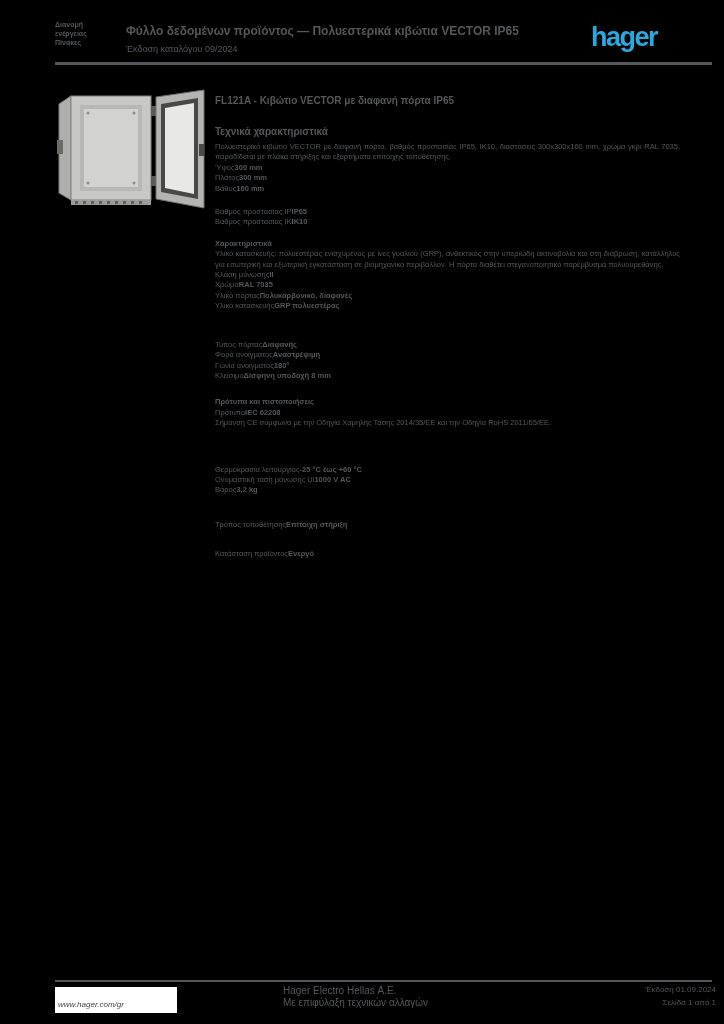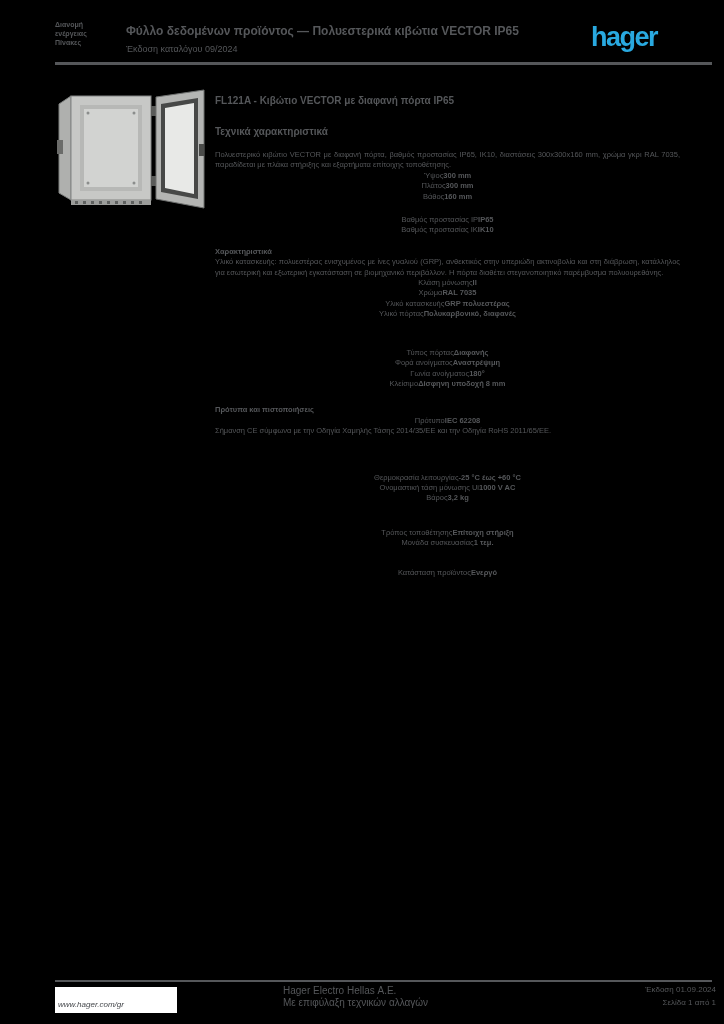--- a/index.html
+++ b/index.html
@@ -15,25 +15,25 @@
   #header-title .t2{font-size:9px;margin-top:6px;white-space:nowrap;}
   #hager-logo{left:591px;top:22px;font-size:27px;font-weight:800;letter-spacing:-1.5px;}
   #header-rule{left:55px;top:62px;width:657px;height:3px;background:#55575A;}
 
   
   #product-image{left:57px;top:88px;width:150px;height:122px;}
   #product-title{left:215px;top:92px;width:465px;font-size:10px;font-weight:bold;line-height:18px;}
   #section-label{left:215px;top:126px;width:465px;font-size:10px;font-weight:bold;}
 
   
-  #specs{left:215px;top:150px;width:465px;font-size:7.5px;line-height:10.4px;}
+  #specs{left:215px;top:142px;width:465px;font-size:7.5px;line-height:10.4px;}
   .spec-group{margin-top:0;}
   .spec-heading{font-weight:bold;}
   .spec-para{text-align:justify;}
-  .spec-row{display:flex;justify-content:center;}
+  .spec-row{display:flex;justify-content:flex-start;}
   .spec-row .lbl{white-space:nowrap;}
   .spec-row .val{white-space:nowrap;text-align:right;font-weight:bold;}
 
   
   #footer-rule{left:55px;top:980px;width:657px;height:2px;background:#55575A;}
   #website-box{left:55px;top:987px;width:122px;height:26px;background:#fff;display:flex;align-items:flex-end;}
   #website-link{font-size:8px;color:#43464A;padding:0 3px 4px 3px;text-decoration:none;white-space:nowrap;}
   #footer-center{left:283px;top:985px;width:185px;font-size:10px;line-height:12px;font-weight:normal;}
   #footer-right{left:540px;top:983px;width:176px;text-align:right;font-size:8px;line-height:13px;}
 </style>
@@ -130,27 +130,27 @@
       <div class="spec-para">Υλικό κατασκευής: πολυεστέρας ενισχυμένος με ίνες γυαλιού (GRP), ανθεκτικός στην υπεριώδη ακτινοβολία και στη διάβρωση, κατάλληλος για εσωτερική και εξωτερική εγκατάσταση σε βιομηχανικό περιβάλλον. Η πόρτα διαθέτει στεγανοποιητικό παρέμβυσμα πολυουρεθάνης.</div>
       <div class="spec-row">
         <span class="lbl">Κλάση μόνωσης</span>
         <span class="val">II</span>
       </div>
       <div class="spec-row">
         <span class="lbl">Χρώμα</span>
         <span class="val">RAL 7035</span>
       </div>
       <div class="spec-row">
+        <span class="lbl">Υλικό πόρτας</span>
+        <span class="val">Πολυκαρβονικό, διαφανές</span>
+      </div>
+      <div class="spec-row">
         <span class="lbl">Υλικό κατασκευής</span>
         <span class="val">GRP πολυεστέρας</span>
       </div>
-      <div class="spec-row">
-        <span class="lbl">Υλικό πόρτας</span>
-        <span class="val">Πολυκαρβονικό, διαφανές</span>
-      </div>
     </div>
     <div class="spec-group" style="margin-top: 28px;">
       <div class="spec-row">
         <span class="lbl">Τύπος πόρτας</span>
         <span class="val">Διαφανής</span>
       </div>
       <div class="spec-row">
         <span class="lbl">Φορά ανοίγματος</span>
         <span class="val">Αναστρέψιμη</span>
       </div>
@@ -182,24 +182,20 @@
       </div>
       <div class="spec-row">
         <span class="lbl">Βάρος</span>
         <span class="val">3,2 kg</span>
       </div>
     </div>
     <div class="spec-group" style="margin-top: 24px;">
       <div class="spec-row">
         <span class="lbl">Τρόπος τοποθέτησης</span>
         <span class="val">Επίτοιχη στήριξη</span>
-      </div>
-      <div class="spec-row">
-        <span class="lbl">Μονάδα συσκευασίας</span>
-        <span class="val">1 τεμ.</span>
       </div>
     </div>
     <div class="spec-group" style="margin-top: 19px;">
       <div class="spec-row">
         <span class="lbl">Κατάσταση προϊόντος</span>
         <span class="val">Ενεργό</span>
       </div>
     </div>
   </div>
 

